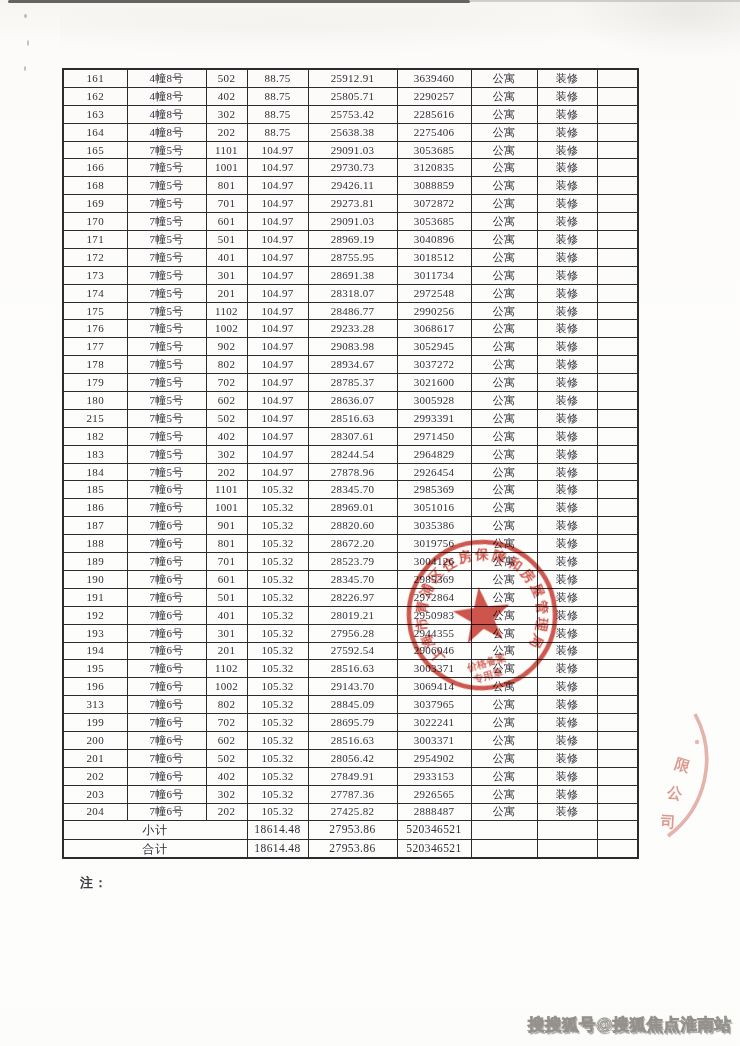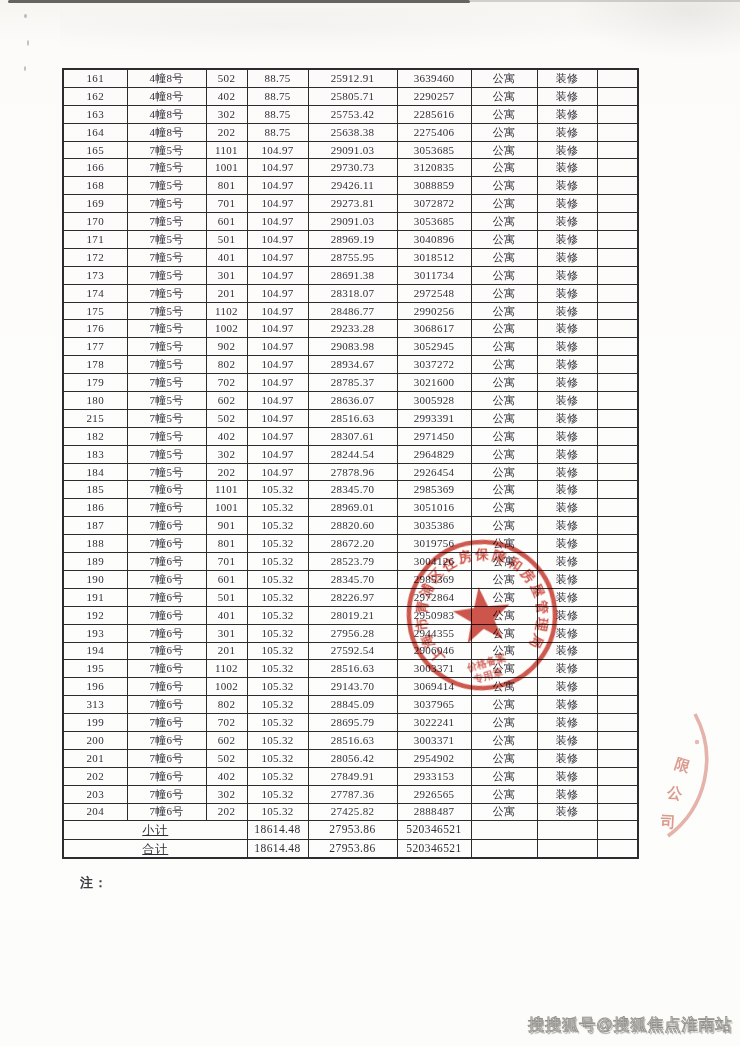--- a/index.html
+++ b/index.html
@@ -26,41 +26,41 @@
     border-collapse:collapse;table-layout:fixed;
     border:2px solid #2c2b2e;
   }
   table.price-table td{
     border:1.4px solid #2c2b2e;
     font-size:11px;line-height:1;text-align:center;vertical-align:middle;
     padding:0;height:16.9px;color:#2f2e38;white-space:nowrap;overflow:hidden;
     letter-spacing:.3px;
   }
   tr.totals-row td{height:17.5px;font-size:11.5px;letter-spacing:.4px;}
-  tr.totals-row td.totals-label{font-size:12px;letter-spacing:1px;text-decoration:underline;}
+  tr.totals-row td.totals-label{font-size:12px;letter-spacing:1px;}
   
   .note-label{
     position:absolute;left:80px;top:874px;font-size:13px;color:#3a3a40;
     letter-spacing:1px;font-weight:bold;
   }
   
   .stamp-main{
     position:absolute;left:400px;top:533px;width:164px;height:164px;
     mix-blend-mode:multiply;filter:blur(.45px);opacity:.92;
     transform:rotate(-7deg);
   }
   .stamp-partial{
     position:absolute;left:640px;top:690px;width:100px;height:170px;
     mix-blend-mode:multiply;filter:blur(.5px);opacity:.85;
   }
   
   .watermark{
     position:absolute;left:528px;top:1014px;width:196px;
     font-family:"Liberation Sans","DejaVu Sans",sans-serif;
-    font-size:16.5px;font-weight:normal;letter-spacing:.5px;white-space:nowrap;
+    font-size:16.5px;font-weight:bold;letter-spacing:.5px;white-space:nowrap;
     color:#f6f5f2;
     -webkit-text-stroke:.8px #94918c;
     text-shadow:1.5px 2px 1px rgba(108,106,101,.6),0 0 1px rgba(130,128,124,.5);
   }
 </style>
 </head>
 <body>
 
 <div class="page">
 

